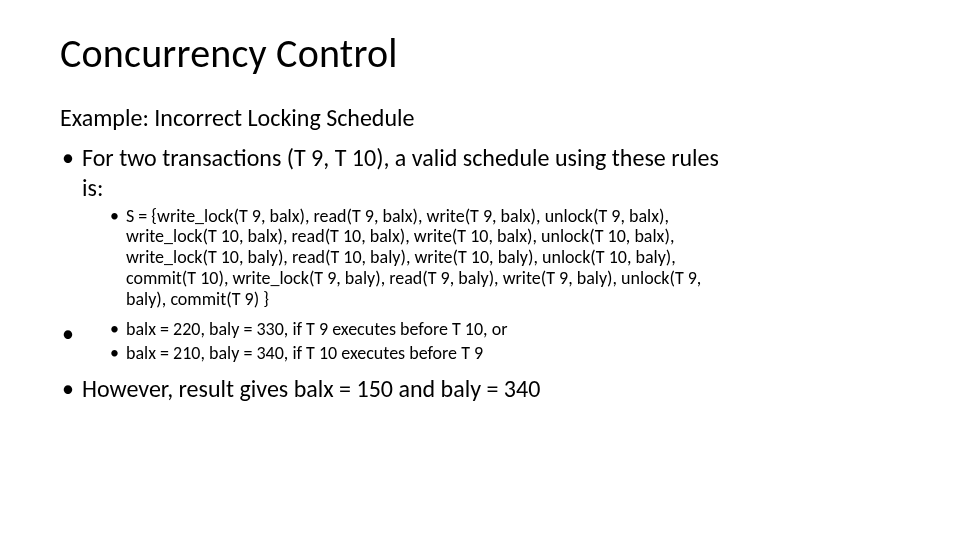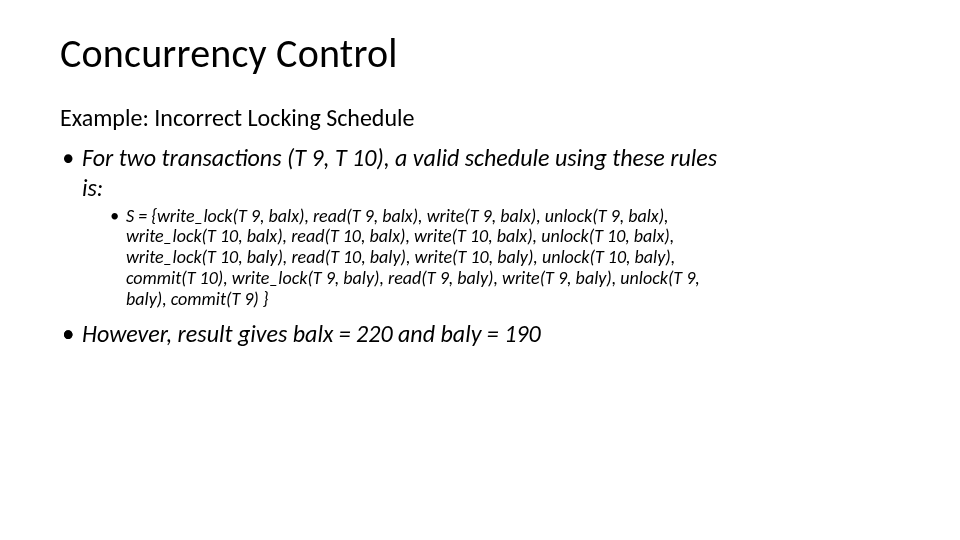--- a/index.html
+++ b/index.html
@@ -35,21 +35,20 @@
     list-style: none;
     margin: 0;
     padding: 0;
   }
   ul.level1 > li {
     position: relative;
     font-size: 24px;
     line-height: 1.25;
     padding-left: 22px;
     margin: 6px 0 8px 0;
-    font-style: italic;
   }
   ul.level1 > li::before {
     content: "•";
     position: absolute;
     left: 2px;
     top: 0;
     font-size: 24px;
   }
   ul.level2 {
     list-style: none;
@@ -88,21 +87,29 @@
     <li>
       <span>For two transactions (T 9, T 10), a valid schedule using these rules is:</span>
       <ul class="level2">
         <li class="schedule-block">
           <span>S = {write_lock(T 9, balx), read(T 9, balx), write(T 9, balx), unlock(T 9, balx), write_lock(T 10, balx), read(T 10, balx), write(T 10, balx), unlock(T 10, balx), write_lock(T 10, baly), read(T 10, baly), write(T 10, baly), unlock(T 10, baly), commit(T 10), write_lock(T 9, baly), read(T 9, baly), write(T 9, baly), unlock(T 9, baly), commit(T 9) }</span>
         </li>
       </ul>
     </li>
 
     <li>
+      <ul class="level2">
+        <li>
+          <span>balx = 220, baly = 330, if T 9 executes before T 10, or</span>
+        </li>
+        <li>
+          <span>balx = 210, baly = 340, if T 10 executes before T 9</span>
+        </li>
+      </ul>
     </li>
 
     <li>
-      <span>However, result gives balx = 220 and baly = 190</span>
+      <span>However, result gives balx = 150 and baly = 340</span>
     </li>
 
   </ul>
 
 </div>
 
 </body></html>

